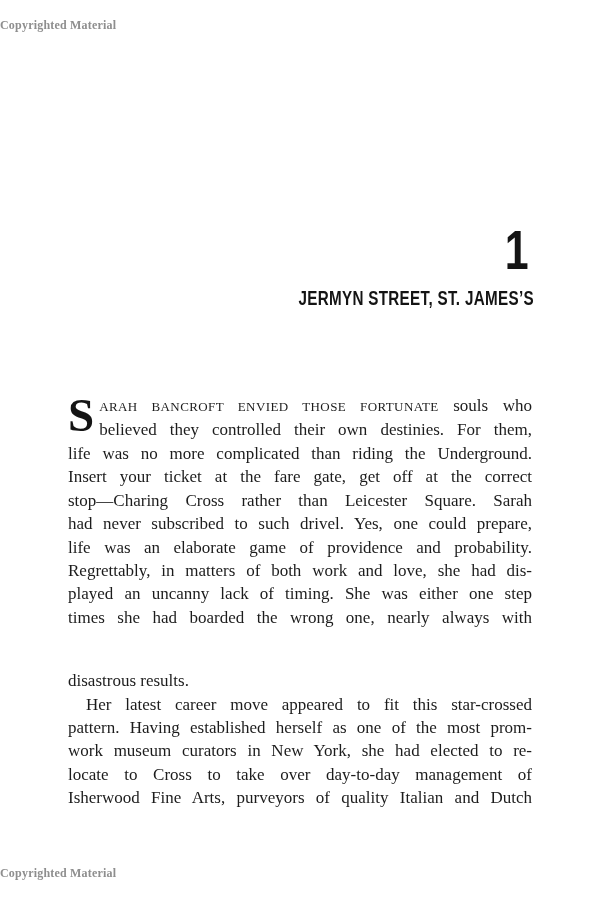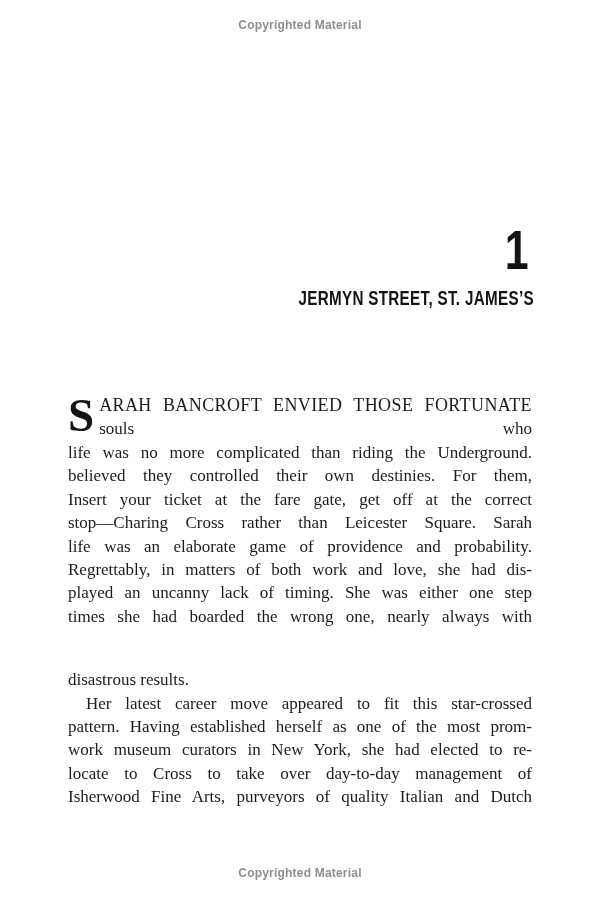--- a/index.html
+++ b/index.html
@@ -12,22 +12,21 @@
     width: 600px;
     height: 901px;
     background: #ffffff;
     overflow: hidden;
     font-family: "Liberation Serif", serif;
   }
   .copyright {
     position: absolute;
     left: 0;
     width: 600px;
-    text-align: center;
-    font-family: Liberation Sans, sans-serif;
+    font-family: Liberation Serif, serif;
     font-size: 12px;
     font-weight: 700;
     color: #8e8e8e;
     letter-spacing: 0.2px;
   }
   .copyright.top { top: 18px; }
   .copyright.bottom { top: 866px; }
 
   .chapter-number {
     position: absolute;
@@ -78,21 +77,21 @@
     top: 1px;
     color: #141414;
   }
   .line {
     text-align: justify;
     text-align-last: justify;
   }
   .line.last { text-align-last: left; margin-top: 40px; }
   .line.indent { text-indent: 18px; }
   .sc {
-    font-size: 18px;
+    font-size: 13px;
     letter-spacing: 0.4px;
   }
 </style>
 </head>
 <body>
 
 <div class="page">
 
   <div class="copyright top">Copyrighted Material</div>
 
@@ -104,28 +103,29 @@
     <span class="cond">JERMYN STREET, ST. JAMES’S</span>
   </div>
 
   <div class="body-block">
     <div class="dropcap">S</div>
 
     <div class="line"><span class="sc">ARAH BANCROFT ENVIED THOSE FORTUNATE</span> <span>souls who</span></div>
 
     <div>
 
+        <div class="line">believed they controlled their own destinies. For them,</div>
+
         <div class="line">life was no more complicated than riding the Underground.</div>
-
-        <div class="line">believed they controlled their own destinies. For them,</div>
 
         <div class="line">Insert your ticket at the fare gate, get off at the correct</div>
 
         <div class="line">stop—Charing Cross rather than Leicester Square. Sarah</div>
 
+        <div class="line">had never subscribed to such drivel. Yes, one could prepare,</div>
 
 
         <div class="line">life was an elaborate game of providence and probability.</div>
 
         <div class="line">Regrettably, in matters of both work and love, she had dis-</div>
 
         <div class="line">played an uncanny lack of timing. She was either one step</div>
 
 
         <div class="line">times she had boarded the wrong one, nearly always with</div>

